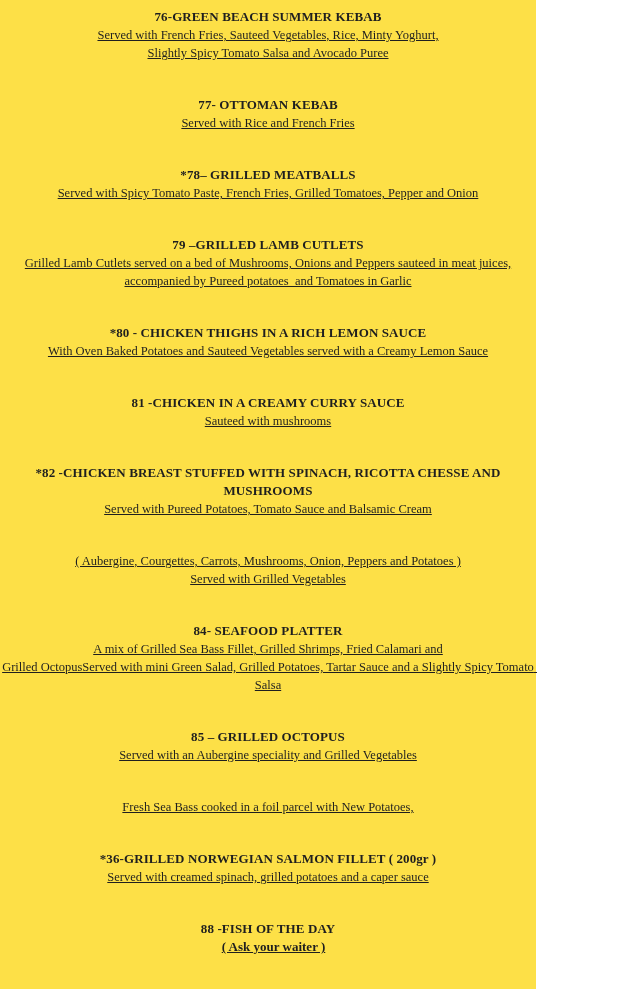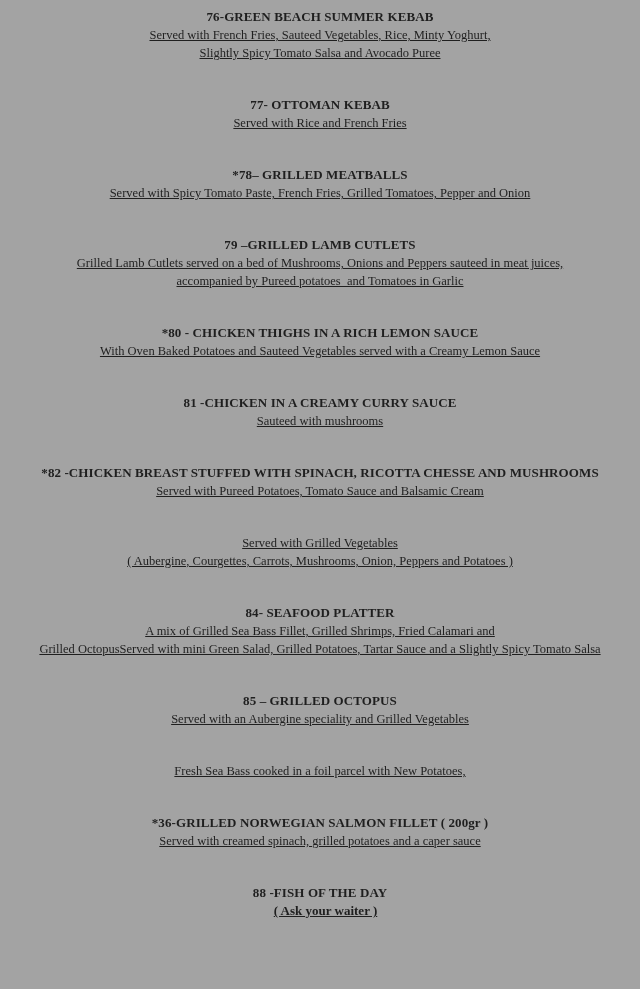--- a/index.html
+++ b/index.html
@@ -9,24 +9,24 @@
   }
   body {
     width: 640px;
     height: 989px;
     overflow: hidden;
     font-family: "Liberation Serif", serif;
     color: #1f1f1f;
   }
   .menu-page {
     box-sizing: border-box;
-    width: 640px;
+    width: 536px;
     min-height: 989px;
     padding-top: 8px;
-    background: #a3a3a3;
+    background: #fde047;
   }
   .menu-item {
     text-align: center;
     margin-bottom: 34px;
   }
   .menu-item-title {
     font-weight: 700;
     font-size: 13px;
     line-height: 18px;
     white-space: pre-wrap;
@@ -73,22 +73,22 @@
       </div>
       <div class="menu-item">
         <div class="menu-item-title">81 -CHICKEN IN A CREAMY CURRY SAUCE</div>
         <div class="menu-item-desc-line">Sauteed with mushrooms</div>
       </div>
       <div class="menu-item">
         <div class="menu-item-title">*82 -CHICKEN BREAST STUFFED WITH SPINACH, RICOTTA CHESSE AND MUSHROOMS</div>
         <div class="menu-item-desc-line">Served with Pureed Potatoes, Tomato Sauce and Balsamic Cream</div>
       </div>
       <div class="menu-item">
+        <div class="menu-item-desc-line">( Aubergine, Courgettes, Carrots, Mushrooms, Onion, Peppers and Potatoes )</div>
         <div class="menu-item-desc-line">Served with Grilled Vegetables</div>
-        <div class="menu-item-desc-line">( Aubergine, Courgettes, Carrots, Mushrooms, Onion, Peppers and Potatoes )</div>
       </div>
       <div class="menu-item">
         <div class="menu-item-title">84- SEAFOOD PLATTER</div>
         <div class="menu-item-desc-line">A mix of Grilled Sea Bass Fillet, Grilled Shrimps, Fried Calamari and</div>
         <div class="menu-item-desc-line">Grilled OctopusServed with mini Green Salad, Grilled Potatoes, Tartar Sauce and a Slightly Spicy Tomato Salsa</div>
       </div>
       <div class="menu-item">
         <div class="menu-item-title">85 – GRILLED OCTOPUS</div>
         <div class="menu-item-desc-line">Served with an Aubergine speciality and Grilled Vegetables</div>
       </div>

